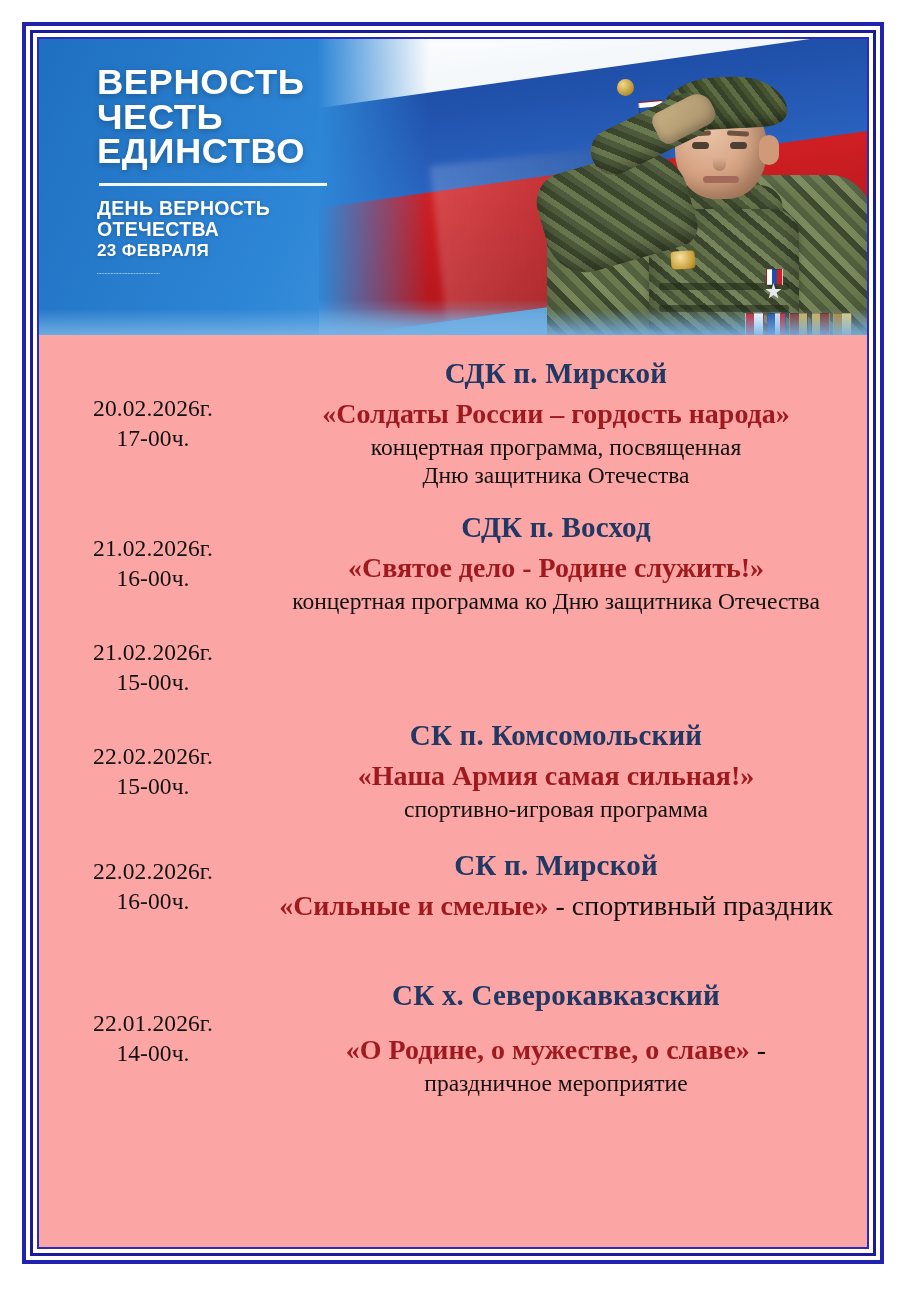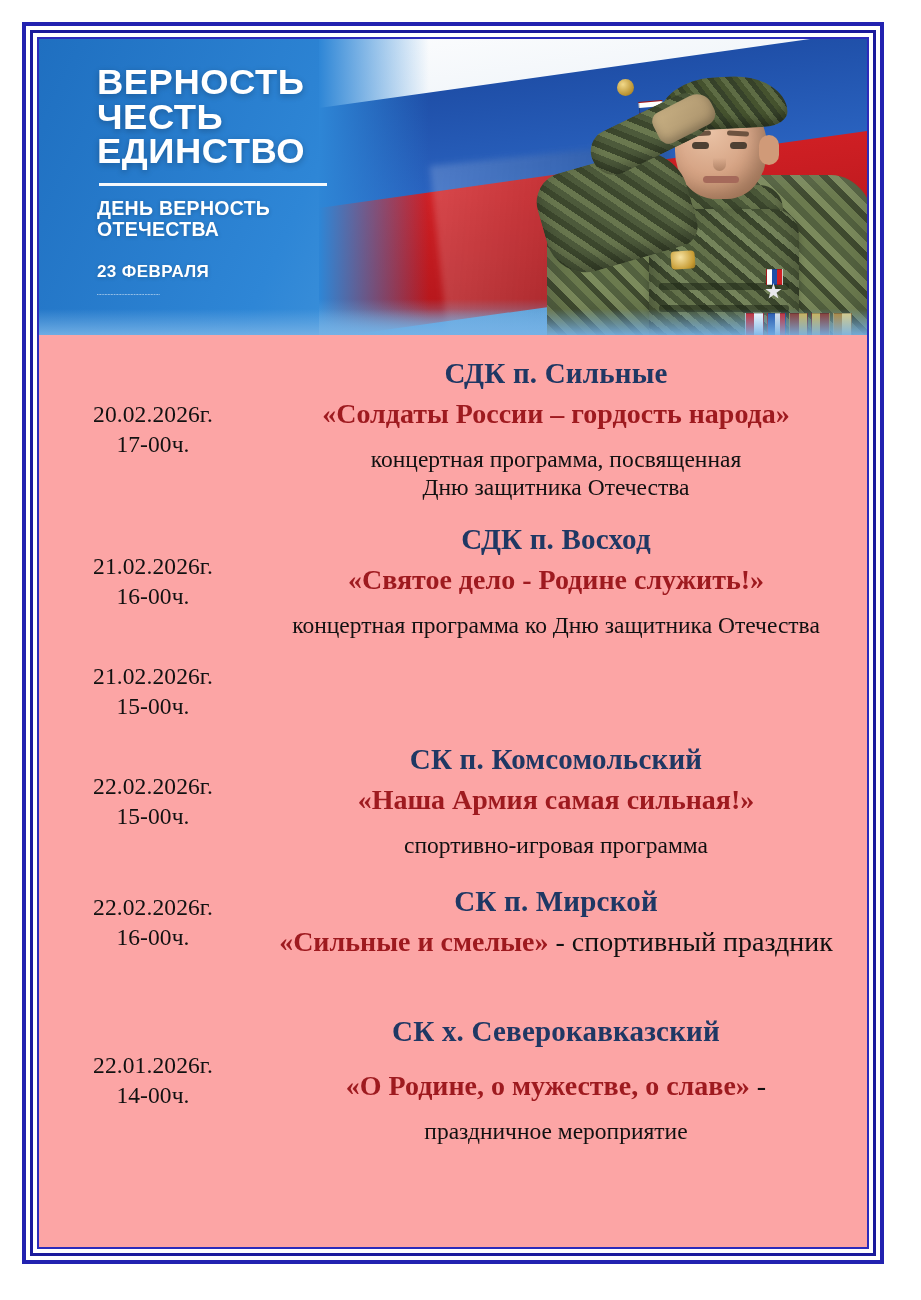--- a/index.html
+++ b/index.html
@@ -347,21 +347,21 @@
     letter-spacing: 0.3px;
     text-shadow: 0 1px 4px rgba(0,0,0,.2);
   }
   .subhead .l { display: block; white-space: nowrap; }
   .datehead {
     font-family: "Liberation Sans", "DejaVu Sans", sans-serif;
     font-weight: 700;
     color: #ffffff;
     font-size: 17px;
     letter-spacing: 0.4px;
-    margin-top: 22px;
+    margin-top: 1px;
     text-shadow: 0 1px 4px rgba(0,0,0,.2);
   }
   .microtext {
     margin-top: 11px;
     font-family: "Liberation Sans", "DejaVu Sans", sans-serif;
     font-size: 3.4px;
     letter-spacing: .35px;
     color: rgba(255,255,255,.72);
     white-space: nowrap;
     overflow: hidden;
@@ -407,21 +407,21 @@
     margin-top: 6px;
   }
   .evt-title .tail {
     font-weight: 400;
     color: #111111;
   }
   .evt-desc {
     color: #111111;
     font-size: 23.5px;
     line-height: 1.2;
-    margin-top: 14px;
+    margin-top: 2px;
   }
   .evt-desc .l { display: block; }
 
   .ev-0 { margin-top: 8px; }
   .ev-1 { margin-top: 22px; }
   .ev-2 { margin-top: 22px; }
   .ev-3 { margin-top: 22px; }
   .ev-4 { margin-top: 26px; }
   .ev-5 { margin-top: 56px; }
 </style>
@@ -511,21 +511,21 @@
       </div>
 
       <div class="schedule">
 
         <div class="event ev-0">
           <div class="evt-date">
             <span>20.02.2026г.</span>
             <span class="d2">17-00ч.</span>
           </div>
           <div class="evt-body">
-            <div class="evt-venue">СДК п. Сильные</div>
+            <div class="evt-venue">СДК п. Мирской</div>
             <div class="evt-title"><span>«Солдаты России – гордость народа»</span><span class="tail"></span></div>
             <div class="evt-desc">
               <span class="l">концертная программа, посвященная</span>
               <span class="l">Дню защитника Отечества</span>
             </div>
           </div>
         </div>
 
         <div class="event ev-1">
           <div class="evt-date">

